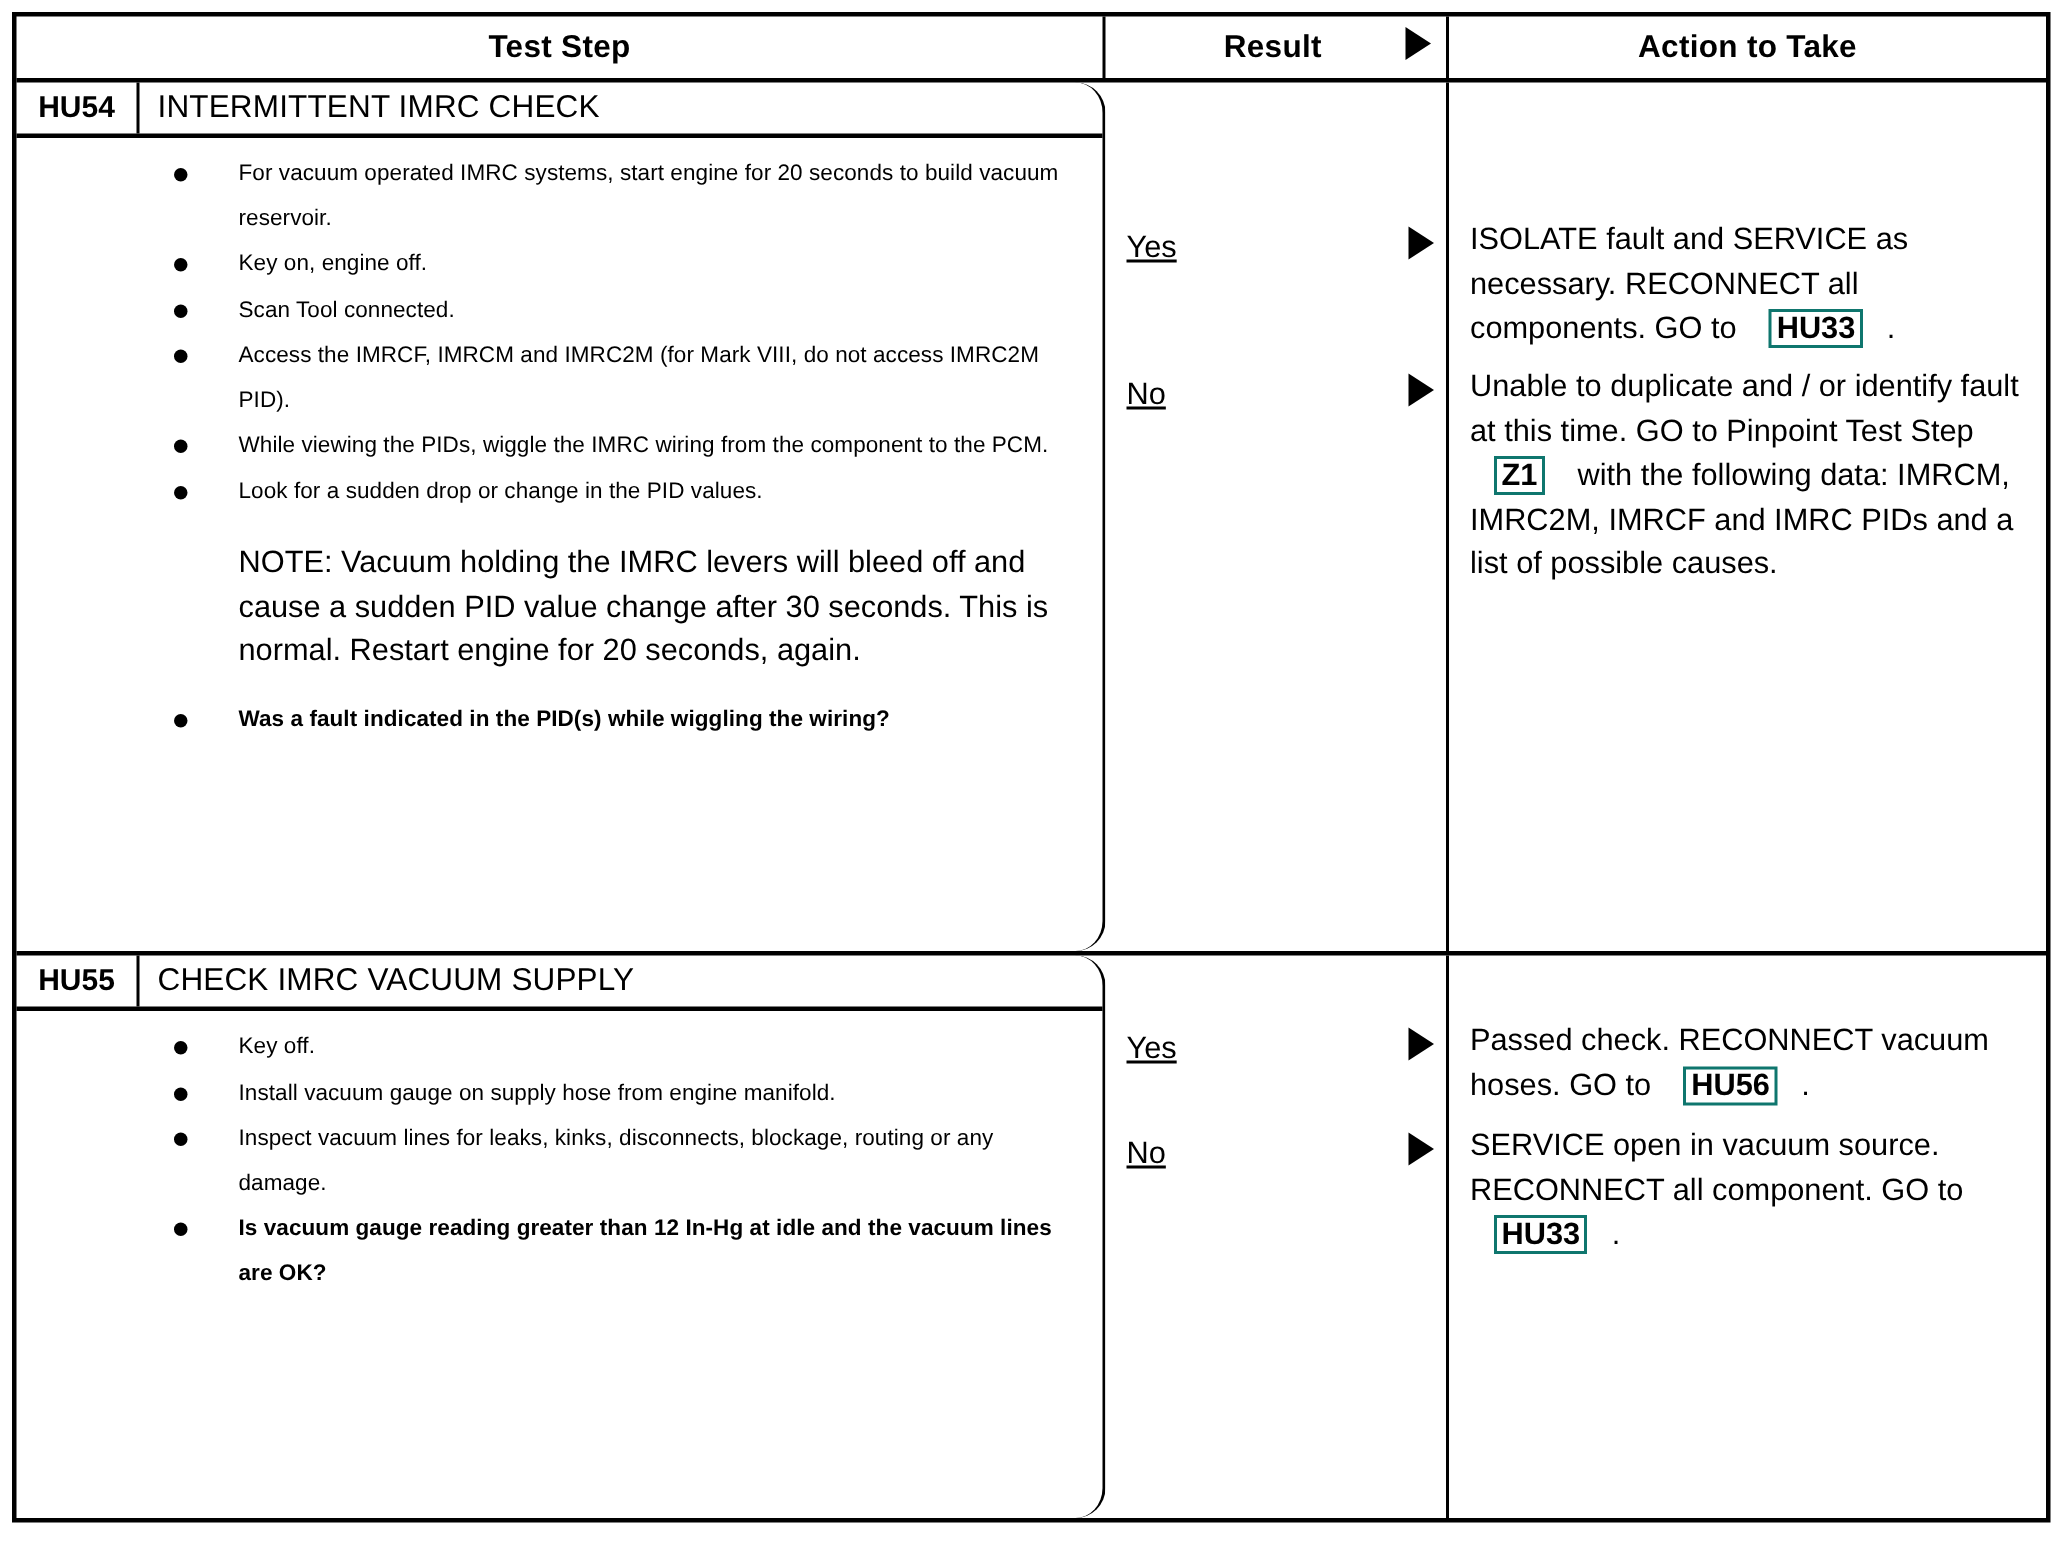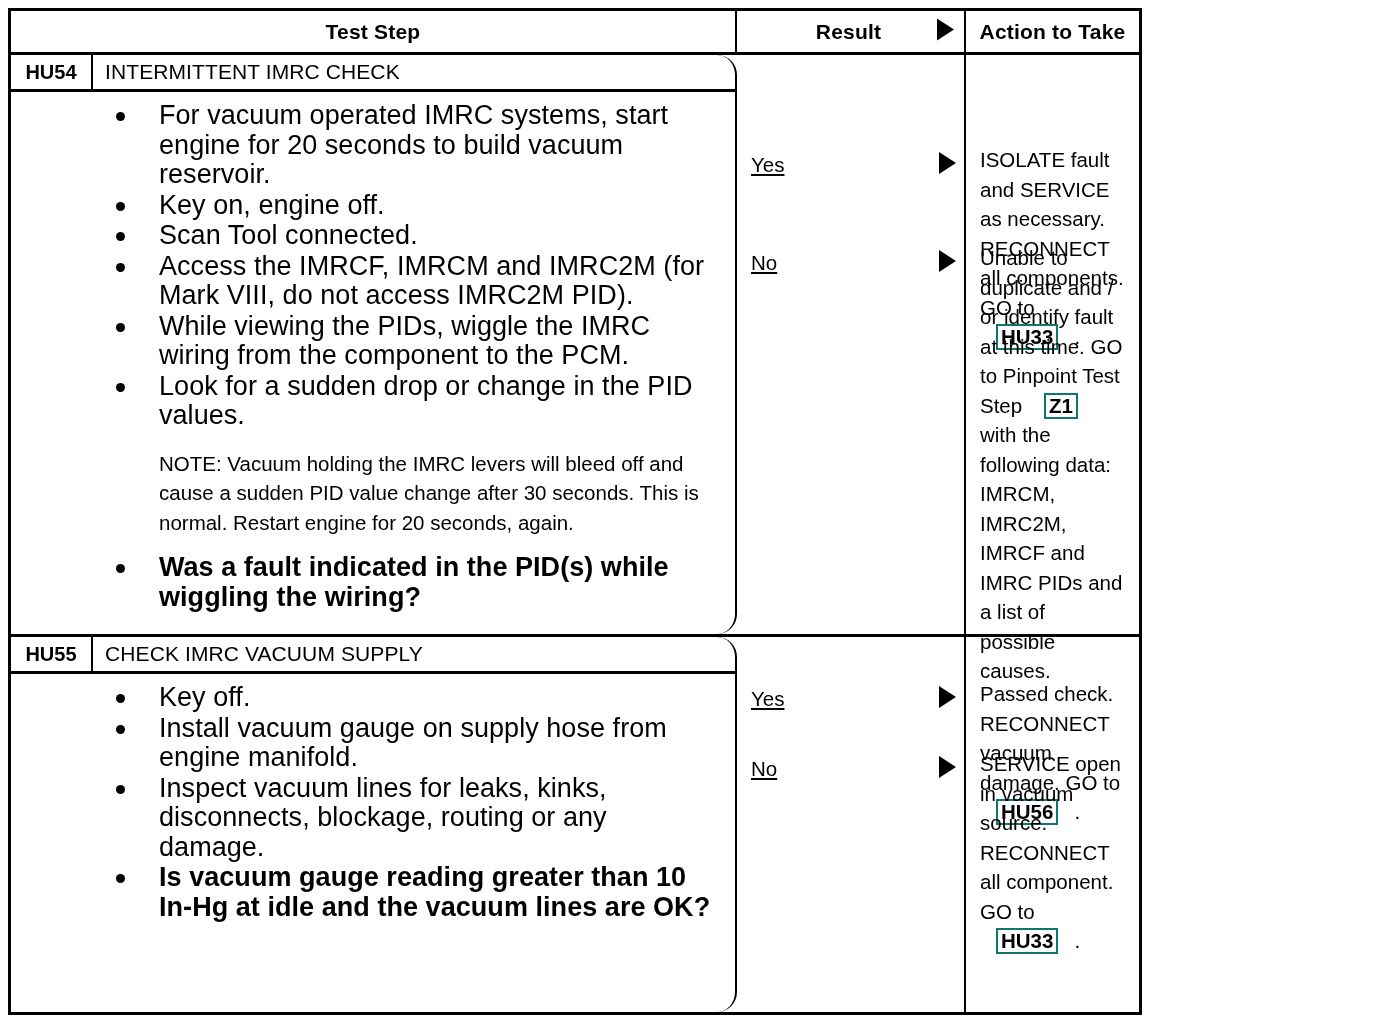--- a/index.html
+++ b/index.html
@@ -21,21 +21,21 @@
     width: 1376px;
     height: 1028px;
     background: #ffffff;
   }
 
   
   .table {
     position: absolute;
     left: 8px;
     top: 8px;
-    width: 1134px;      
+    width: 1359px;      
     height: 1007px;     
     box-sizing: border-box;
     border: 3px solid #000;
     display: flex;
     flex-direction: column;
   }
 
   
   .thead {
     display: flex;
@@ -135,21 +135,21 @@
 
   ul.bullets {
     list-style: none;
     margin: 0;
     padding: 0;
   }
   ul.bullets > li {
     position: relative;
     padding-left: 44px;
     margin: 0 0 1px 0;
-    font-size: 27px;
+    font-size: 15px;
     line-height: 29.5px;
     letter-spacing: .05px;
   }
   ul.bullets > li::before {
     content: "";
     position: absolute;
     left: 1px;
     top: 11px;
     width: 9px; height: 9px;
     background: #000;
@@ -265,39 +265,39 @@
       <div class="col-step">
         <div class="step-title-row">
           <div class="step-code">HU55</div>
           <div class="step-title">CHECK IMRC VACUUM SUPPLY</div>
         </div>
         <div class="step-body">
           <ul class="bullets">
             <li>Key off.</li>
             <li>Install vacuum gauge on supply hose from engine manifold.</li>
             <li>Inspect vacuum lines for leaks, kinks, disconnects, blockage, routing or any damage.</li>
-            <li class="bold">Is vacuum gauge reading greater than 10 In-Hg at idle and the vacuum lines are OK?</li>
+            <li class="bold">Is vacuum gauge reading greater than 12 In-Hg at idle and the vacuum lines are OK?</li>
           </ul>
         </div>
       </div>
 
       <div class="col-result">
         <div class="result-entry" style="top:48px;height:28px;">
           <span>Yes</span>
           <span><span class="tri"></span></span>
         </div>
         <div class="result-entry" style="top:118px;height:28px;">
           <span>No</span>
           <span><span class="tri"></span></span>
         </div>
       </div>
 
       <div class="col-action">
         <div class="action-entry" style="top:42px;">
-          <span>Passed check. RECONNECT vacuum damage. GO to </span><span class="boxref">HU56</span><span>.</span>
+          <span>Passed check. RECONNECT vacuum hoses. GO to </span><span class="boxref">HU56</span><span>.</span>
         </div>
         <div class="action-entry" style="top:112px;">
           <span>SERVICE open in vacuum source. RECONNECT all component. GO to </span><span class="boxref">HU33</span><span>.</span>
         </div>
       </div>
     </div>
 
   </div>
 </div>
 

